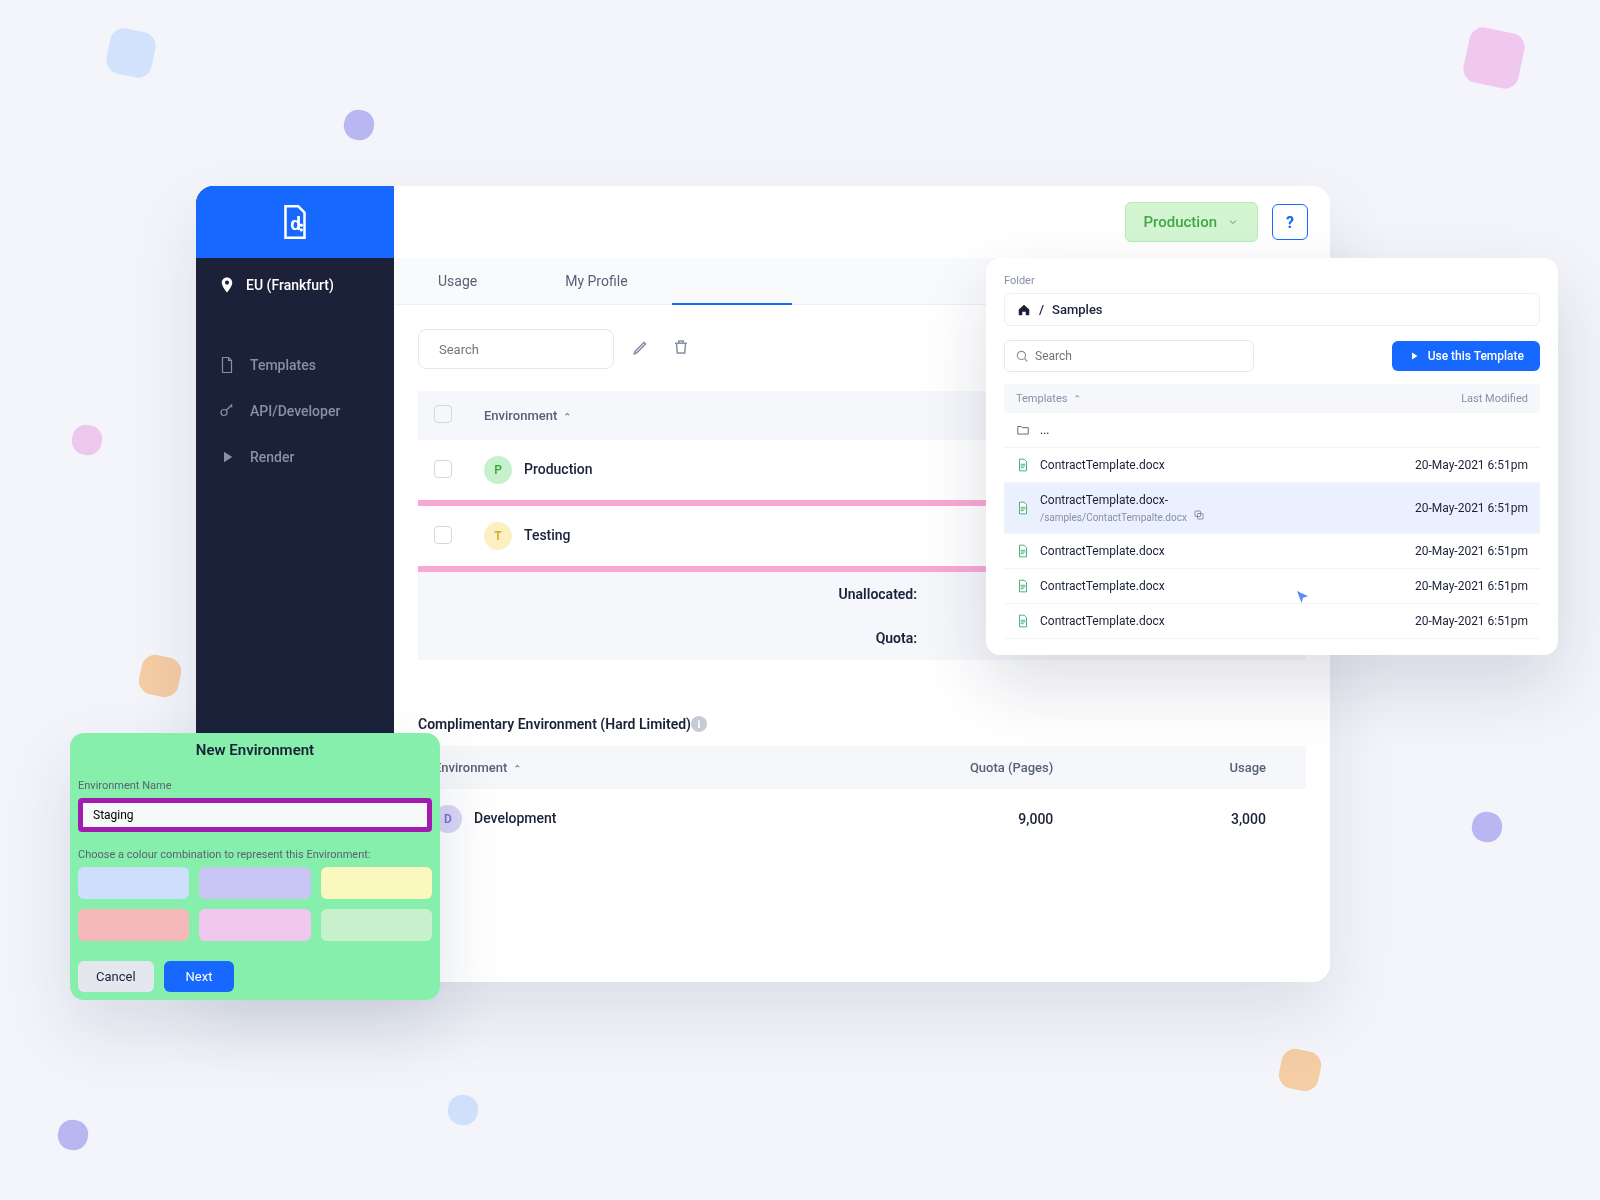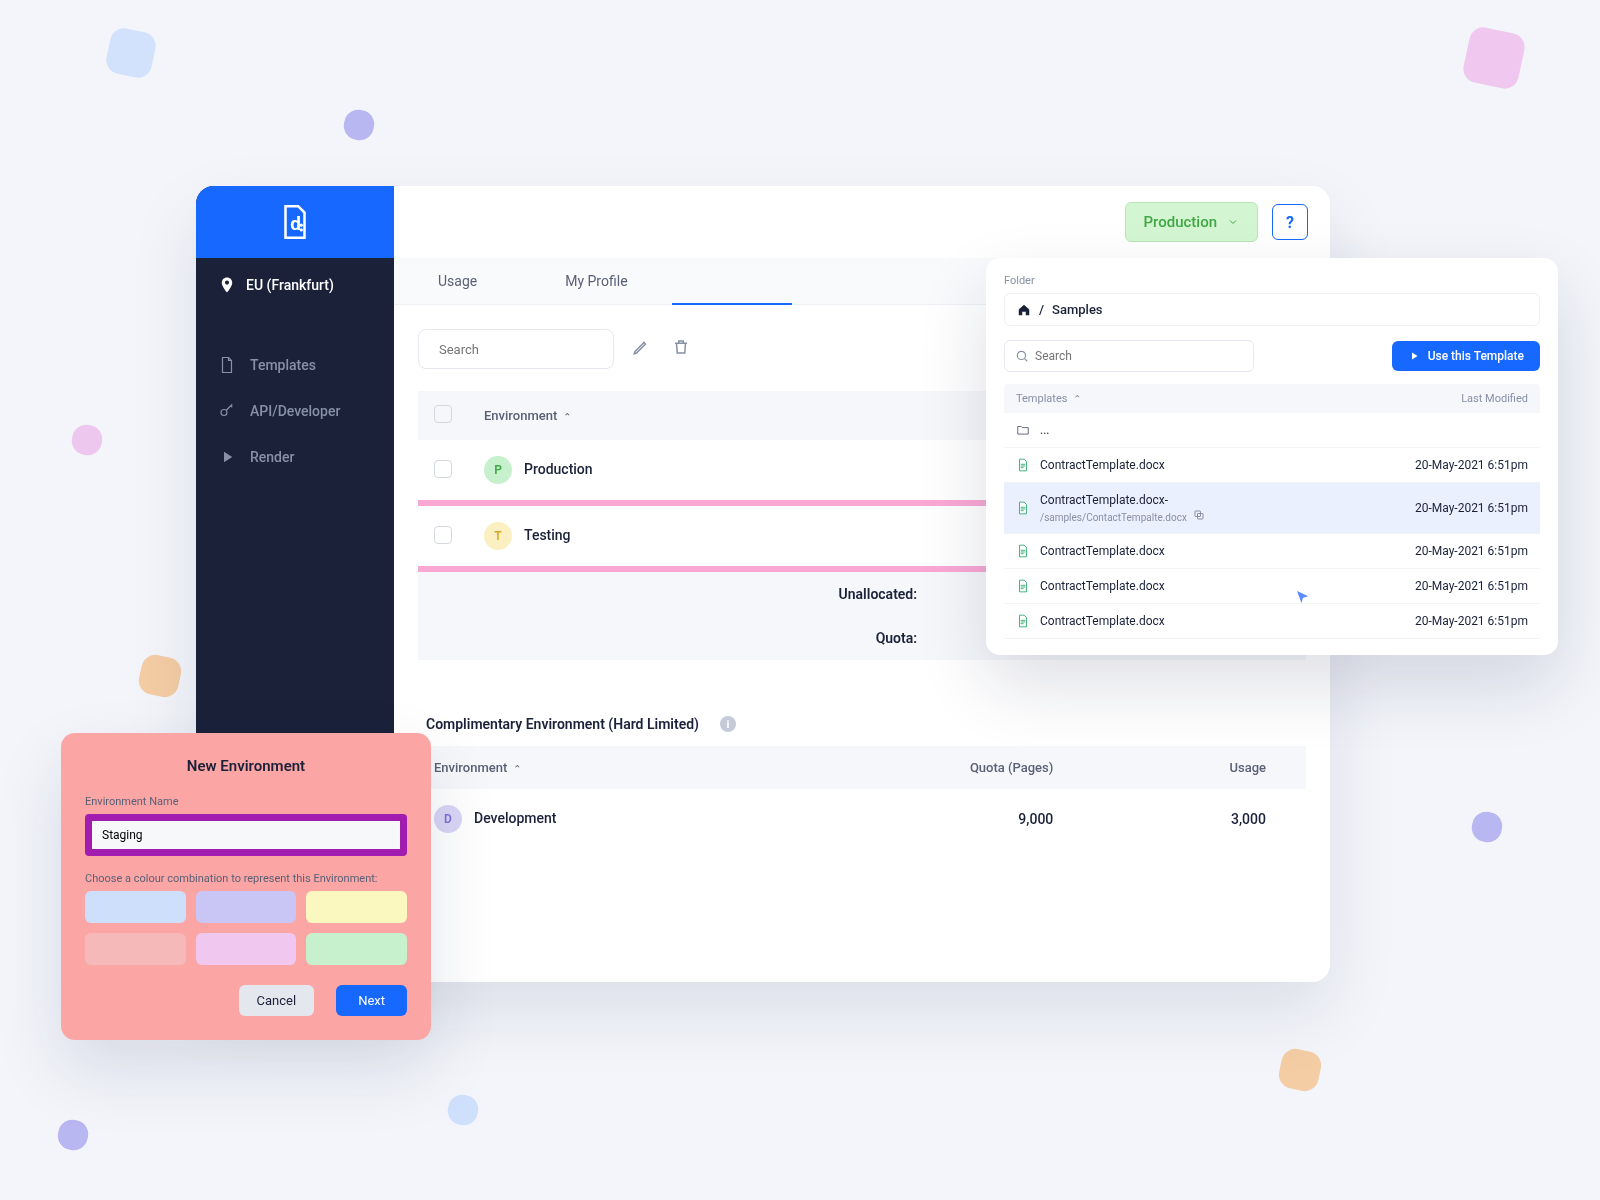--- a/index.html
+++ b/index.html
@@ -48,21 +48,21 @@
 .env-table tbody td{padding:16px;font-size:14px;color:#1a2139;font-weight:500;border-bottom:6px solid #f9a8d4}
 .env-table tfoot td{background:#f5f7fa;padding:14px 16px;font-size:14px;color:#1a2139;text-align:right}
 .env-table tfoot td.lab{font-weight:600}
 .chk{width:18px;height:18px;border:1.5px solid #d3d7e0;border-radius:4px;display:inline-block}
 .avatar{width:28px;height:28px;border-radius:50%;display:inline-flex;align-items:center;justify-content:center;font-size:12px;font-weight:600;margin-right:12px}
 .av-p{background:#c7f1cc;color:#3fa845}
 .av-t{background:#fbf0c1;color:#d9a72f}
 .av-d{background:#d9d5f6;color:#7c6fd4}
 .sort-arr{margin-left:6px;font-size:10px;transform:rotate(180deg);display:inline-block}
 
-.section-title{font-size:14px;font-weight:600;color:#1a2139;margin:56px 8px 14px;display:flex;align-items:center;gap:21px}
+.section-title{font-size:14px;font-weight:600;color:#1a2139;margin:56px 0 14px;display:flex;align-items:center;gap:0}
 .info-ic{width:16px;height:16px;border-radius:50%;background:#c4cad6;color:#fff;display:inline-flex;align-items:center;justify-content:center;font-size:11px;font-style:normal;font-weight:700}
 
 .comp-table{width:100%;border-collapse:collapse}
 .comp-table thead th{background:#f5f7fa;font-size:13px;font-weight:500;color:#5a6176;padding:14px 16px;text-align:left}
 .comp-table thead th.num{text-align:right;padding-right:40px}
 .comp-table tbody td{padding:16px;font-size:14px;color:#1a2139;font-weight:500}
 .comp-table tbody td.num{text-align:right;padding-right:40px}
 
 
 .folder-pop{position:absolute;left:986px;top:258px;width:572px;background:#fff;border-radius:14px;box-shadow:0 30px 70px rgba(20,30,70,.14);padding:16px 18px}
@@ -77,27 +77,27 @@
 .list-head{display:flex;justify-content:space-between;background:#f5f7fa;padding:8px 12px;font-size:11px;color:#8790a5;border-radius:4px 4px 0 0}
 .file-row{display:flex;justify-content:space-between;align-items:center;padding:10px 12px;font-size:12px;color:#1a2139;border-bottom:1px solid #f2f4f8}
 .file-row.sel{background:#eaf0fd}
 .file-left{display:flex;align-items:center;gap:10px}
 .file-ic{width:14px;height:14px}
 .file-sub{font-size:10px;color:#8790a5;margin-top:2px}
 .copy-ic{width:12px;height:12px;margin-left:6px;color:#8790a5}
 .cursor-dot{position:absolute;left:1294px;top:588px;width:18px;height:18px;color:#5b8cff}
 
 
-.modal{position:absolute;left:61px;top:733px;width:370px;background:#fca5a5;border-radius:14px;box-shadow:0 30px 70px rgba(20,30,70,.12);padding:24px}
+.modal{position:absolute;left:70px;top:733px;width:370px;background:#86efac;border-radius:14px;box-shadow:0 30px 70px rgba(20,30,70,.12);padding:8px}
 .modal-title{font-size:15px;font-weight:600;text-align:center;margin-bottom:20px;color:#1a2139}
 .field-label{font-size:11px;color:#5a6176;margin-bottom:6px}
-.field-input{width:100%;height:42px;border:7px solid #a21caf;background:#f7f8fa;border-radius:4px;padding:0 10px;font-size:12px;margin-bottom:16px}
+.field-input{width:100%;height:34px;border:5px solid #a21caf;background:#f7f8fa;border-radius:4px;padding:0 10px;font-size:12px;margin-bottom:16px}
 .swatches{display:grid;grid-template-columns:1fr 1fr 1fr;gap:10px;margin-bottom:20px}
 .swatch{height:32px;border-radius:6px;cursor:pointer}
-.modal-foot{display:flex;justify-content:flex-end;gap:22px}
+.modal-foot{display:flex;gap:10px}
 .btn-grey{background:#e4e7ee;color:#1a2139;border:none;border-radius:6px;padding:8px 18px;font-size:13px;cursor:pointer}
 .btn-blue{background:#1668ff;color:#fff;border:none;border-radius:6px;padding:8px 22px;font-size:13px;cursor:pointer}
 </style>
 </head>
 <body>
 
 <div class="shape s1"></div>
 <div class="shape s2"></div>
 <div class="shape s3"></div>
 <div class="shape s4"></div>

